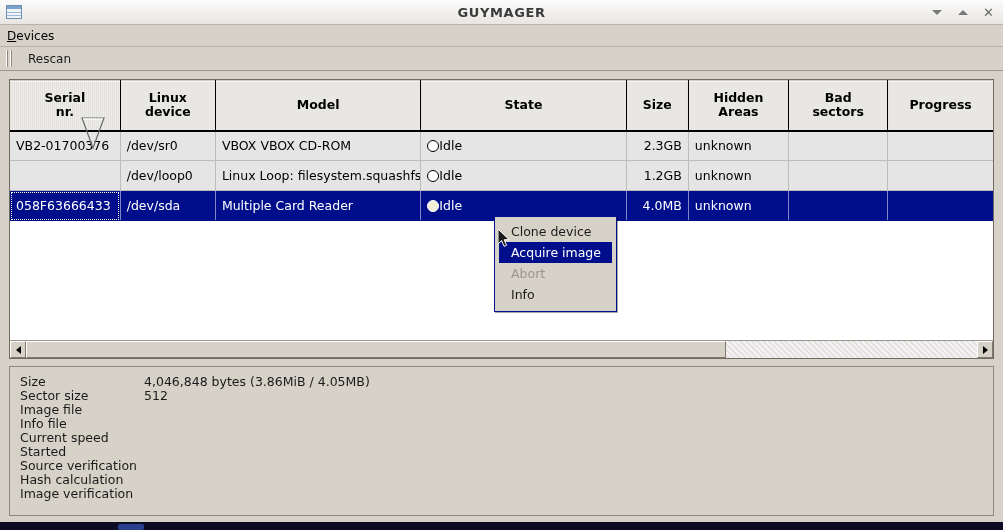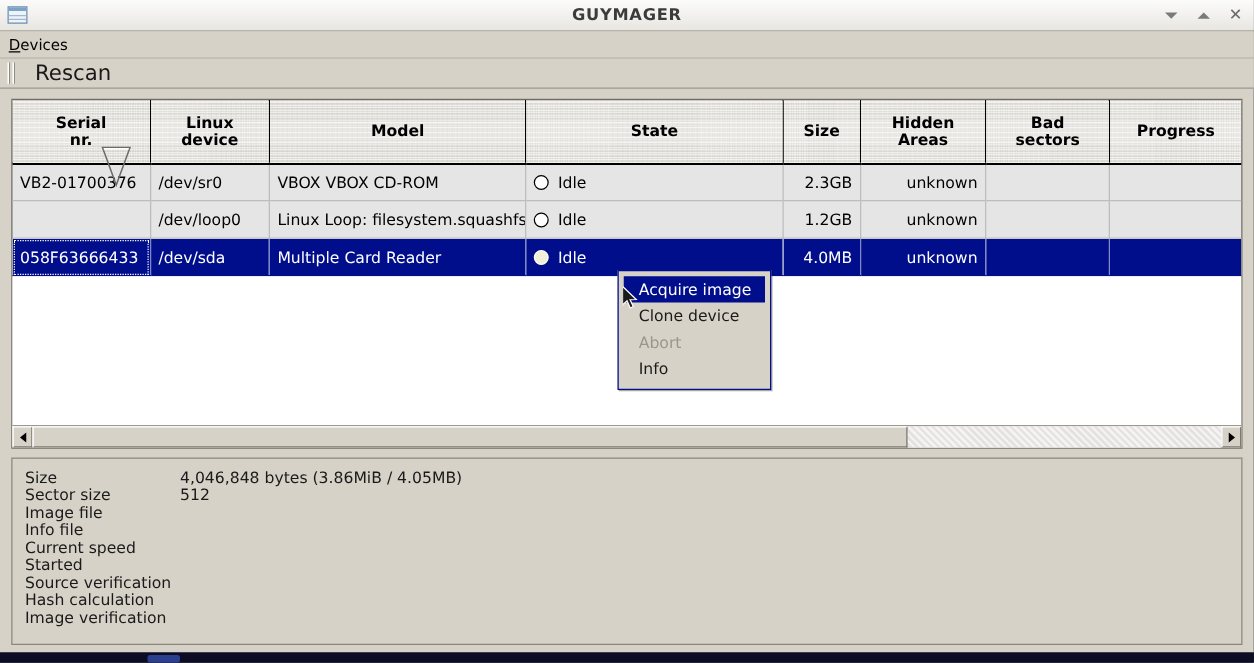--- a/index.html
+++ b/index.html
@@ -114,21 +114,21 @@
   .tb-handle::before, .tb-handle::after {
     content: "";
     position: absolute;
     top: 0; bottom: 0;
     width: 2px;
     background: linear-gradient(to right, #ffffff 0%, #ffffff 50%, #8e8a82 50%, #8e8a82 100%);
   }
   .tb-handle::before { left: 1px; }
   .tb-handle::after  { left: 5px; }
   .tb-button {
-    font-size: 17px;
+    font-size: 12px;
     padding: 2px 8px;
     color: #1a1a1a;
     cursor: default;
   }
 
   
   .content {
     flex: 1;
     padding: 8px 9px 6px 9px;
     display: flex;
@@ -201,23 +201,23 @@
     background: #000e8c;
     color: #ffffff;
     border-right-color: #7f87c4;
     border-bottom-color: #000e8c;
   }
   td.cell-focus {
     outline: 1px dotted #ffffff;
     outline-offset: -2px;
   }
   .num { text-align: right; }
-  .ctr { text-align: right; }
-
-  .state-cell { display: flex; align-items: center; gap: 7px; }
+  .ctr { text-align: left; }
+
+  .state-cell { display: flex; align-items: center; }
   .led {
     width: 12px; height: 12px;
     border-radius: 50%;
     border: 1.6px solid #000;
     background: #ffffff;
     box-sizing: border-box;
     flex: none;
   }
   tr.row-selected .led {
     border-color: #ffffff;
@@ -526,22 +526,22 @@
       </div>
       <div class="status-row">
         <span class="status-label">Image verification</span>
         <span class="status-value"></span>
       </div>
     </div>
 
   </div>
 
   <div class="ctx-menu">
+    <div class="ctx-item">Clone device</div>
     <div class="ctx-item selected">Acquire image</div>
-    <div class="ctx-item">Clone device</div>
     <div class="ctx-item disabled">Abort</div>
     <div class="ctx-item">Info</div>
   </div>
 
   <div class="cursor">
     <svg width="14" height="20" viewBox="0 0 14 20">
       <polygon points="0,0 0,15 3.6,11.6 6.2,17.4 8.6,16.2 6.1,10.8 11,10.6" fill="#1a1a1a" stroke="#ffffff" stroke-width="1"></polygon>
     </svg>
   </div>
 

